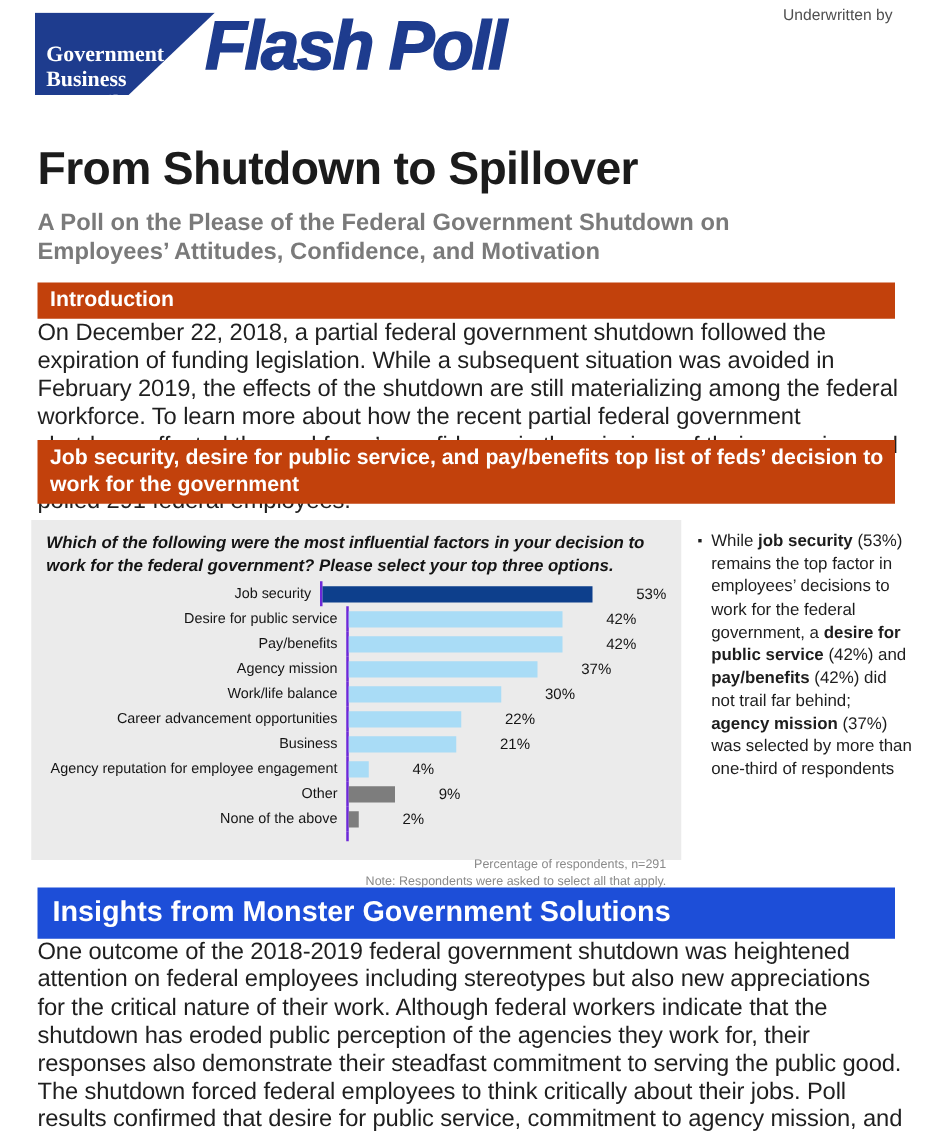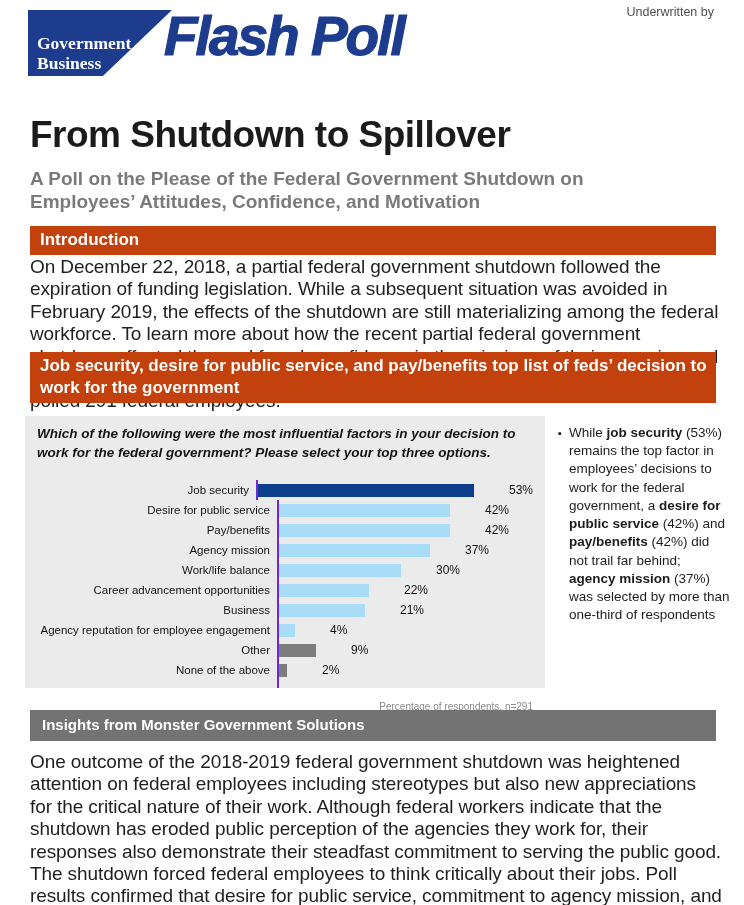--- a/index.html
+++ b/index.html
@@ -23,31 +23,31 @@
 
   
   .main-title { position:absolute; left:30px; top:114px; font-size:37px; font-weight:700; color:#1b1b1b; letter-spacing:-0.5px; }
   .subtitle   { position:absolute; left:30px; top:167px; width:600px; font-size:19px; font-weight:700; color:#7a7a7a; line-height:1.22; }
 
   
   .banner { position:absolute; left:30px; width:686px; background:#c2410c; color:#fff; font-weight:700;
             font-size:17px; padding:3px 8px 4px 10px; line-height:1.3; }
   #banner-intro   { top:226px; }
   #banner-finding { top:352px; }
-  .banner.purple  { background:#737373; font-size:15px; padding:5px 8px 6px 12px; }
+  .banner.purple  { background:#1d4ed8; font-size:23px; padding:5px 8px 6px 12px; }
   #banner-insights{ top:710px; }
 
   
   .para { position:absolute; left:30px; width:690px; font-size:19px; color:#1f1f1f; line-height:1.18; letter-spacing:-0.1px; }
   #intro-para    { top:256px; }
   #insights-para { top:751px; width:692px; }
 
   
   .chart-panel { position:absolute; left:25px; top:416px; width:520px; height:272px; background:#EBEBEB; padding:9px 12px; }
-  .chart-title { font-size:13.5px; font-weight:700; font-style:italic; color:#141414; line-height:1.38; width:494px; margin-bottom:18px; }
+  .chart-title { font-size:13.5px; font-weight:700; font-style:italic; color:#141414; line-height:1.38; width:494px; margin-bottom:3px; }
   .crow     { display:flex; align-items:center; height:20px; }
   .clabel   { width:240px; text-align:right; padding-right:7px; font-size:11.5px; color:#141414; white-space:nowrap; }
   .cbarwrap { flex:1; border-left:2px solid #6d28d9; display:flex; align-items:center; height:20px;gap:28px; }
   .cbar     { height:13px; }
   .cval     { font-size:12px; color:#141414; margin-left:7px; }
   .axis-stub{ height:8px; }
   .cnotes   { text-align:right; font-size:10px; color:#8a8a8a; line-height:1.35; margin-top:12px; }
 
   
   .sidebar { position:absolute; left:558px; top:424px; width:180px; display:flex; }

